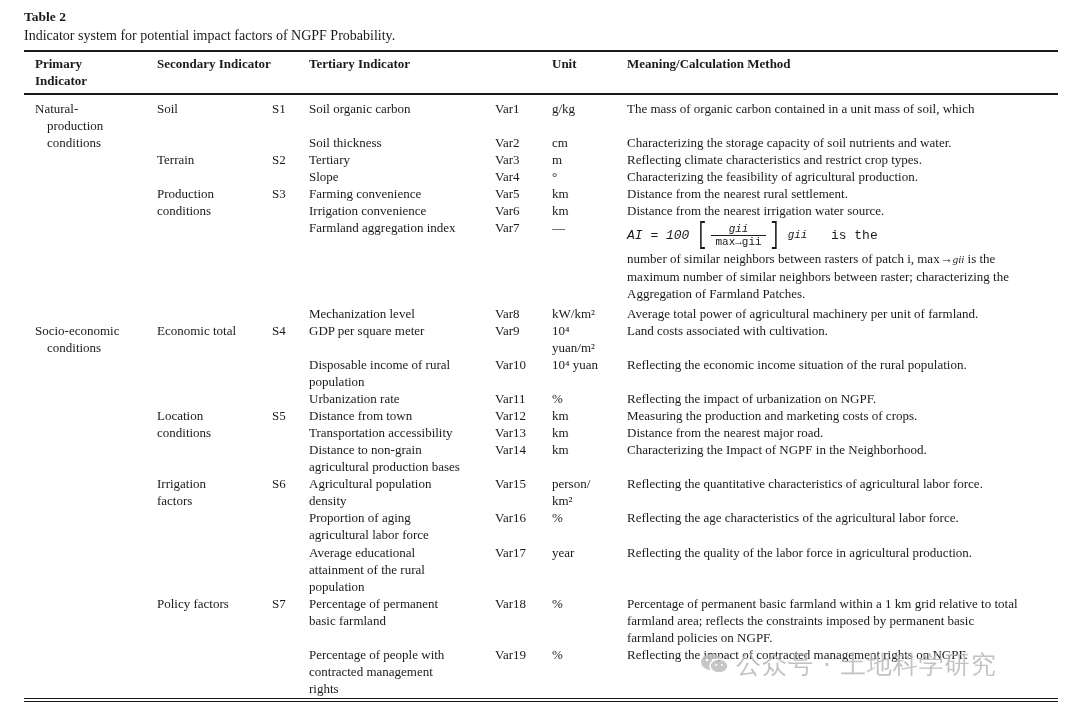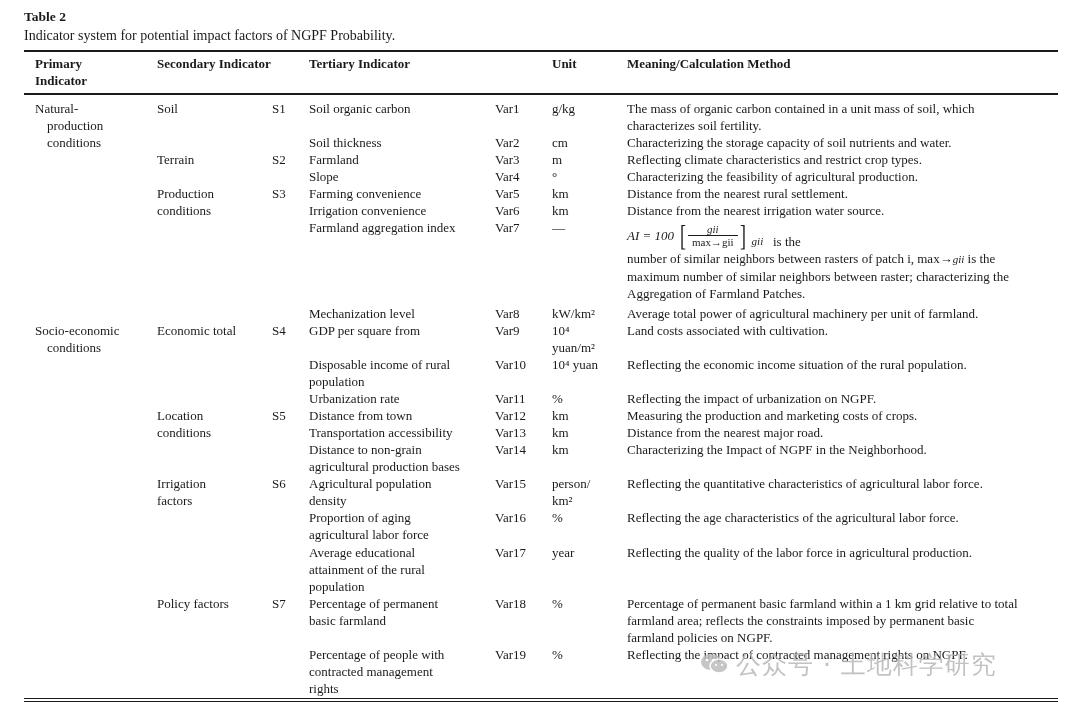--- a/index.html
+++ b/index.html
@@ -88,34 +88,33 @@
     <div class="cell" style="left: 272px; top: 595px;">S7</div>
     <div class="cell" style="left: 309px; top: 100px;">
       <div>Soil organic carbon</div>
     </div>
     <div class="cell" style="left: 495px; top: 100px;">Var1</div>
     <div class="cell" style="left: 552px; top: 100px;">
       <div>g/kg</div>
     </div>
     <div class="cell" style="left: 627px; top: 100px; width: 430px;">
       <div>The mass of organic carbon contained in a unit mass of soil, which</div>
-      <div>characterizes soil fertility.</div>
     </div>
     <div class="cell" style="left: 309px; top: 134px;">
       <div>Soil thickness</div>
     </div>
     <div class="cell" style="left: 495px; top: 134px;">Var2</div>
     <div class="cell" style="left: 552px; top: 134px;">
       <div>cm</div>
     </div>
     <div class="cell" style="left: 627px; top: 134px; width: 430px;">
       <div>Characterizing the storage capacity of soil nutrients and water.</div>
     </div>
     <div class="cell" style="left: 309px; top: 151px;">
-      <div>Farmland</div>
+      <div>Tertiary</div>
     </div>
     <div class="cell" style="left: 495px; top: 151px; text-align: right;">Var3</div>
     <div class="cell" style="left: 552px; top: 151px;">
       <div>m</div>
     </div>
     <div class="cell" style="left: 627px; top: 151px; width: 430px;">
       <div>Reflecting climate characteristics and restrict crop types.</div>
     </div>
     <div class="cell" style="left: 309px; top: 168px;">
       <div>Slope</div>
@@ -158,21 +157,21 @@
       <div>Mechanization level</div>
     </div>
     <div class="cell" style="left: 495px; top: 305px;">Var8</div>
     <div class="cell" style="left: 552px; top: 305px;">
       <div>kW/km²</div>
     </div>
     <div class="cell" style="left: 627px; top: 305px; width: 430px;">
       <div>Average total power of agricultural machinery per unit of farmland.</div>
     </div>
     <div class="cell" style="left: 309px; top: 322px;">
-      <div>GDP per square from</div>
+      <div>GDP per square meter</div>
     </div>
     <div class="cell" style="left: 495px; top: 322px;">Var9</div>
     <div class="cell" style="left: 552px; top: 322px;">
       <div>10⁴</div>
       <div>yuan/m²</div>
     </div>
     <div class="cell" style="left: 627px; top: 322px; width: 430px;">
       <div>Land costs associated with cultivation.</div>
     </div>
     <div class="cell" style="left: 309px; top: 356px;">
@@ -283,21 +282,21 @@
     <div class="cell" style="left: 495px; top: 646px;">Var19</div>
     <div class="cell" style="left: 552px; top: 646px;">
       <div>%</div>
     </div>
     <div class="cell" style="left: 627px; top: 646px; width: 430px;">
       <div>Reflecting the impact of contracted management rights on NGPF.</div>
     </div>
   </div>
 
 <div class="cell" id="formula-cell" style="left:627px; top:220px; width:430px;">
-  <div style="display:flex; align-items:flex-end; height:30px;">
+  <div style="display:flex; align-items:center; height:30px;font-family:Liberation Mono, monospace;">
     <span class="formula">
       <i class="v">AI = 100</i>
       <span class="frac-wrap">
         <span class="bracket">[</span>
         <span class="frac">
           <span class="num">gii</span>
           <span class="den">max→gii</span>
         </span>
         <span class="bracket">]</span>
       </span>

